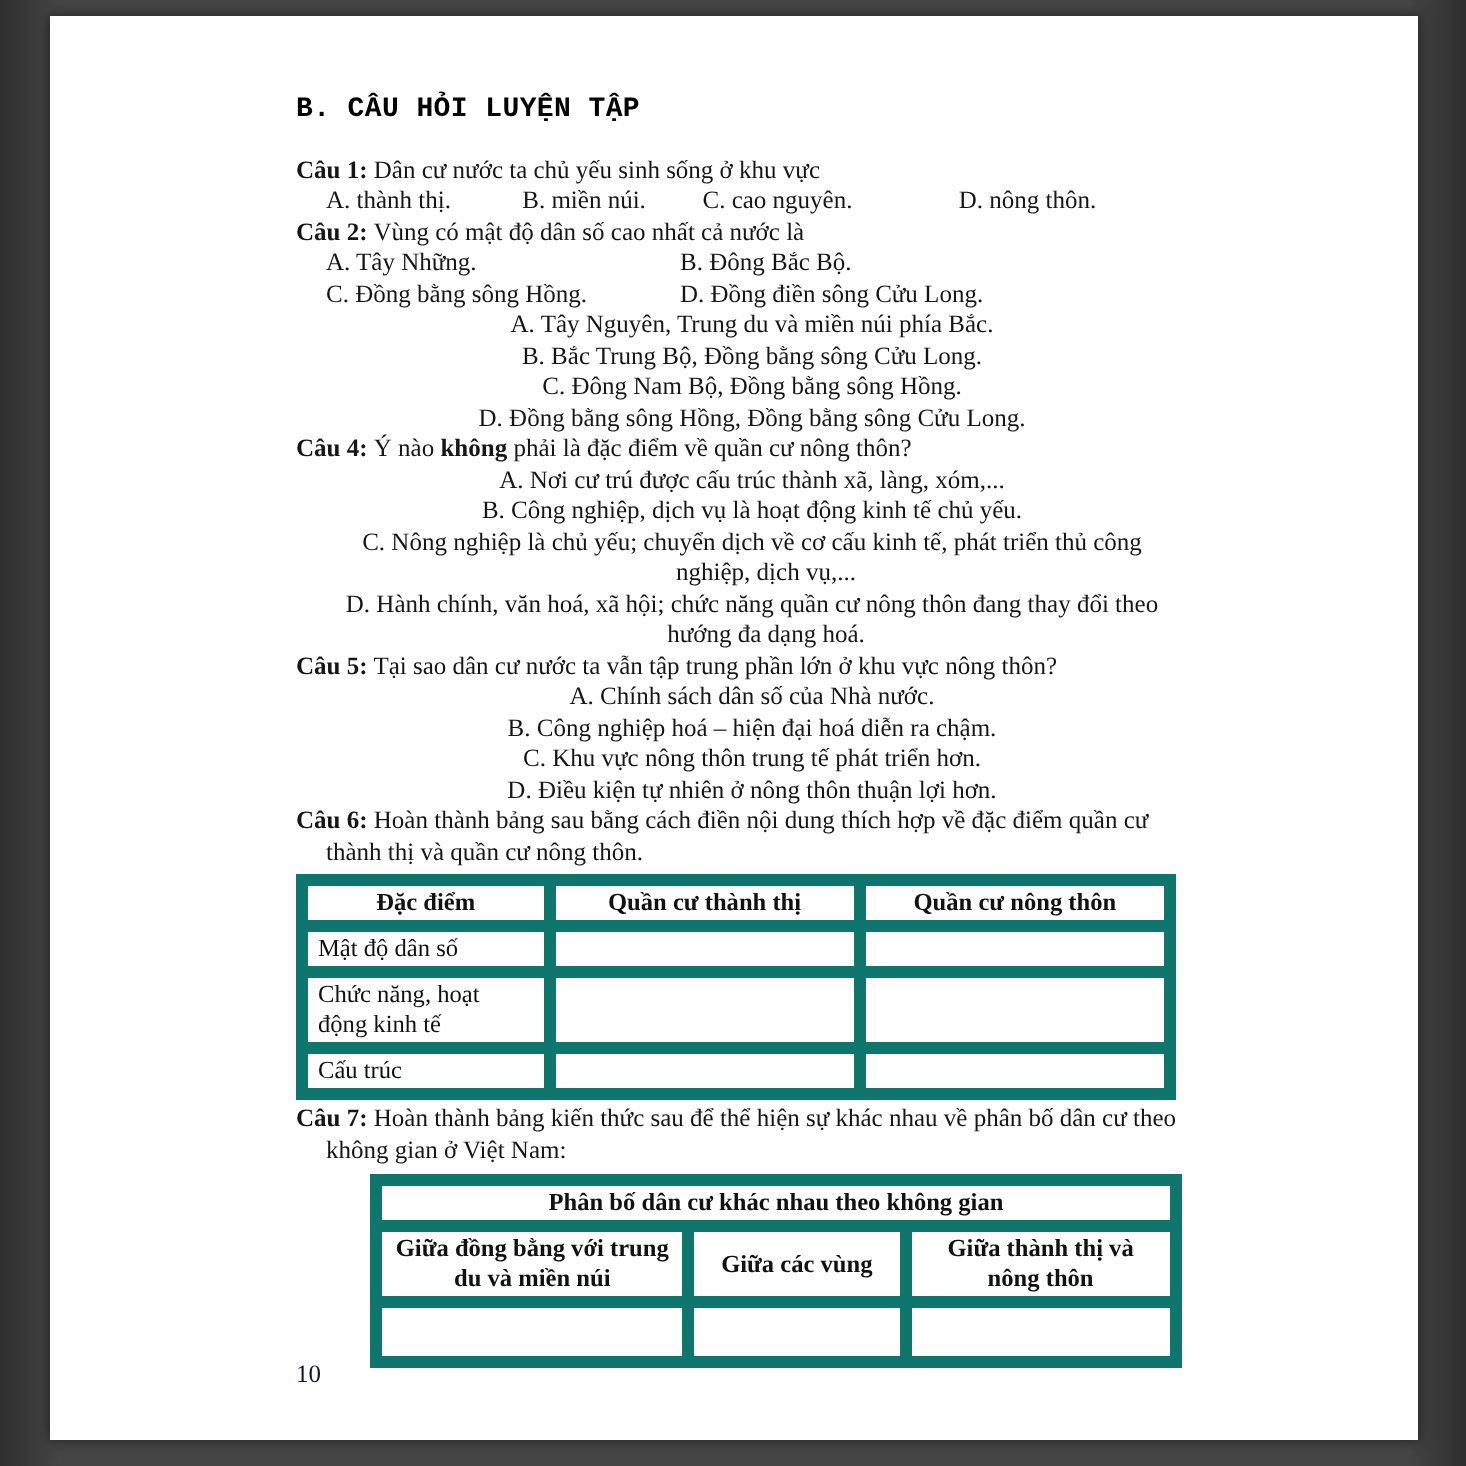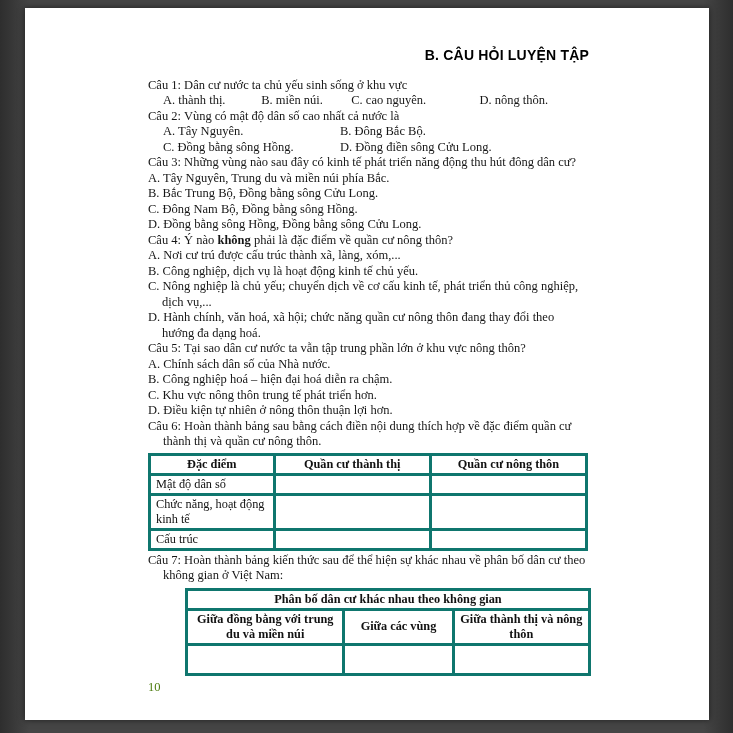--- a/index.html
+++ b/index.html
@@ -19,90 +19,89 @@
   }
   .content {
     position: absolute;
     left: 123px; top: 40px;
     width: 441px;
     color: #161616;
     font-size: 12.5px;
     line-height: 15.5px;
   }
   .title {
-    font-family: Liberation Sans, sans-serif;
+    font-family: Liberation Mono, monospace;
     font-size: 14px;
     font-weight: bold;
-    text-align: right;
+    text-align: left;
     margin: 0 0 14px 0;
     letter-spacing: 0.2px;
     color: #000;
   }
   p.q { margin: 0; padding-left: 15px; text-indent: -15px; }
-  .q-label { font-weight: normal; }
+  .q-label { font-weight: bold; }
   .opts-inline { margin-left: 15px; white-space: nowrap; }
   .opts-inline span { display: inline-block; }
   .opts-inline .o1 { width: 95px; }
   .opts-inline .o2 { width: 87px; }
   .opts-inline .o3 { width: 125px; }
   .opts-grid {
     margin-left: 15px;
     display: grid;
     grid-template-columns: 177px 1fr;
   }
-  .opt { padding-left: 14px; text-indent: -14px; }
+  .opt { margin-left: 15px; padding-left: 14px; text-indent: -14px; text-align: center; }
   table { border-collapse: collapse; color: #111; }
-  th, td { border: 3px solid #0f766e; font-size: 12.3px; padding: 1px 5px; vertical-align: middle; }
+  th, td { border: 6px solid #0f766e; font-size: 12.3px; padding: 1px 5px; vertical-align: middle; }
   th { font-weight: bold; text-align: center; line-height: 15px; }
   td { text-align: left; line-height: 15px; }
   .t1 { width: 440px; margin: 3px 0 2px 0; }
   .t1 .c0 { width: 122px; }
   .t1 .c1 { width: 153px; }
   .t1 .c2 { width: 153px; }
   .t1 tr.r-short td { height: 19px; }
   .t1 tr.r-tall td { height: 33px; }
   .t2 { width: 406px; margin: 4px 0 0 37px; }
   .t2 .c0 { width: 150px; }
   .t2 .c1 { width: 104px; margin-top: 44px; }
   .t2 .c2 { width: 130px; }
   .t2 tr.t-title th { height: 19px; }
   .t2 tr.t-heads th { height: 33px; }
   .t2 tr.t-empty td { height: 30px; }
   .page-num {
     position: absolute;
     left: 123px; bottom: 25px;
     font-size: 12.5px;
-    color: #4d7c0f;
+    color: #0f172a;
   }
 </style>
 </head>
 <body>
 
 <div class="page">
   <div class="content">
 
     <h1 class="title">B. CÂU HỎI LUYỆN TẬP</h1>
 
     <p class="q"><b class="q-label">Câu 1:</b> <span>Dân cư nước ta chủ yếu sinh sống ở khu vực</span></p>
     <div class="opts-inline">
       <span class="o1">A. thành thị.</span>
       <span class="o2">B. miền núi.</span>
       <span class="o3">C. cao nguyên.</span>
       <span class="o4">D. nông thôn.</span>
     </div>
 
     <p class="q"><b class="q-label">Câu 2:</b> <span>Vùng có mật độ dân số cao nhất cả nước là</span></p>
     <div class="opts-grid">
-      <span>A. Tây Nguyên.</span>
+      <span>A. Tây Những.</span>
       <span>B. Đông Bắc Bộ.</span>
       <span>C. Đồng bằng sông Hồng.</span>
       <span>D. Đồng điền sông Cửu Long.</span>
     </div>
 
-    <p class="q"><b class="q-label">Câu 3:</b> <span>Những vùng nào sau đây có kinh tế phát triển năng động thu hút đông dân cư?</span></p>
     <div class="opt">A. Tây Nguyên, Trung du và miền núi phía Bắc.</div>
     <div class="opt">B. Bắc Trung Bộ, Đồng bằng sông Cửu Long.</div>
     <div class="opt">C. Đông Nam Bộ, Đồng bằng sông Hồng.</div>
     <div class="opt">D. Đồng bằng sông Hồng, Đồng bằng sông Cửu Long.</div>
 
     <p class="q"><b class="q-label">Câu 4:</b> <span>Ý nào </span><b>không</b><span> phải là đặc điểm về quần cư nông thôn?</span></p>
     <div class="opt">A. Nơi cư trú được cấu trúc thành xã, làng, xóm,...</div>
     <div class="opt">B. Công nghiệp, dịch vụ là hoạt động kinh tế chủ yếu.</div>
     <div class="opt">C. Nông nghiệp là chủ yếu; chuyển dịch về cơ cấu kinh tế, phát triển thủ công nghiệp, dịch vụ,...</div>
     <div class="opt">D. Hành chính, văn hoá, xã hội; chức năng quần cư nông thôn đang thay đổi theo hướng đa dạng hoá.</div>

